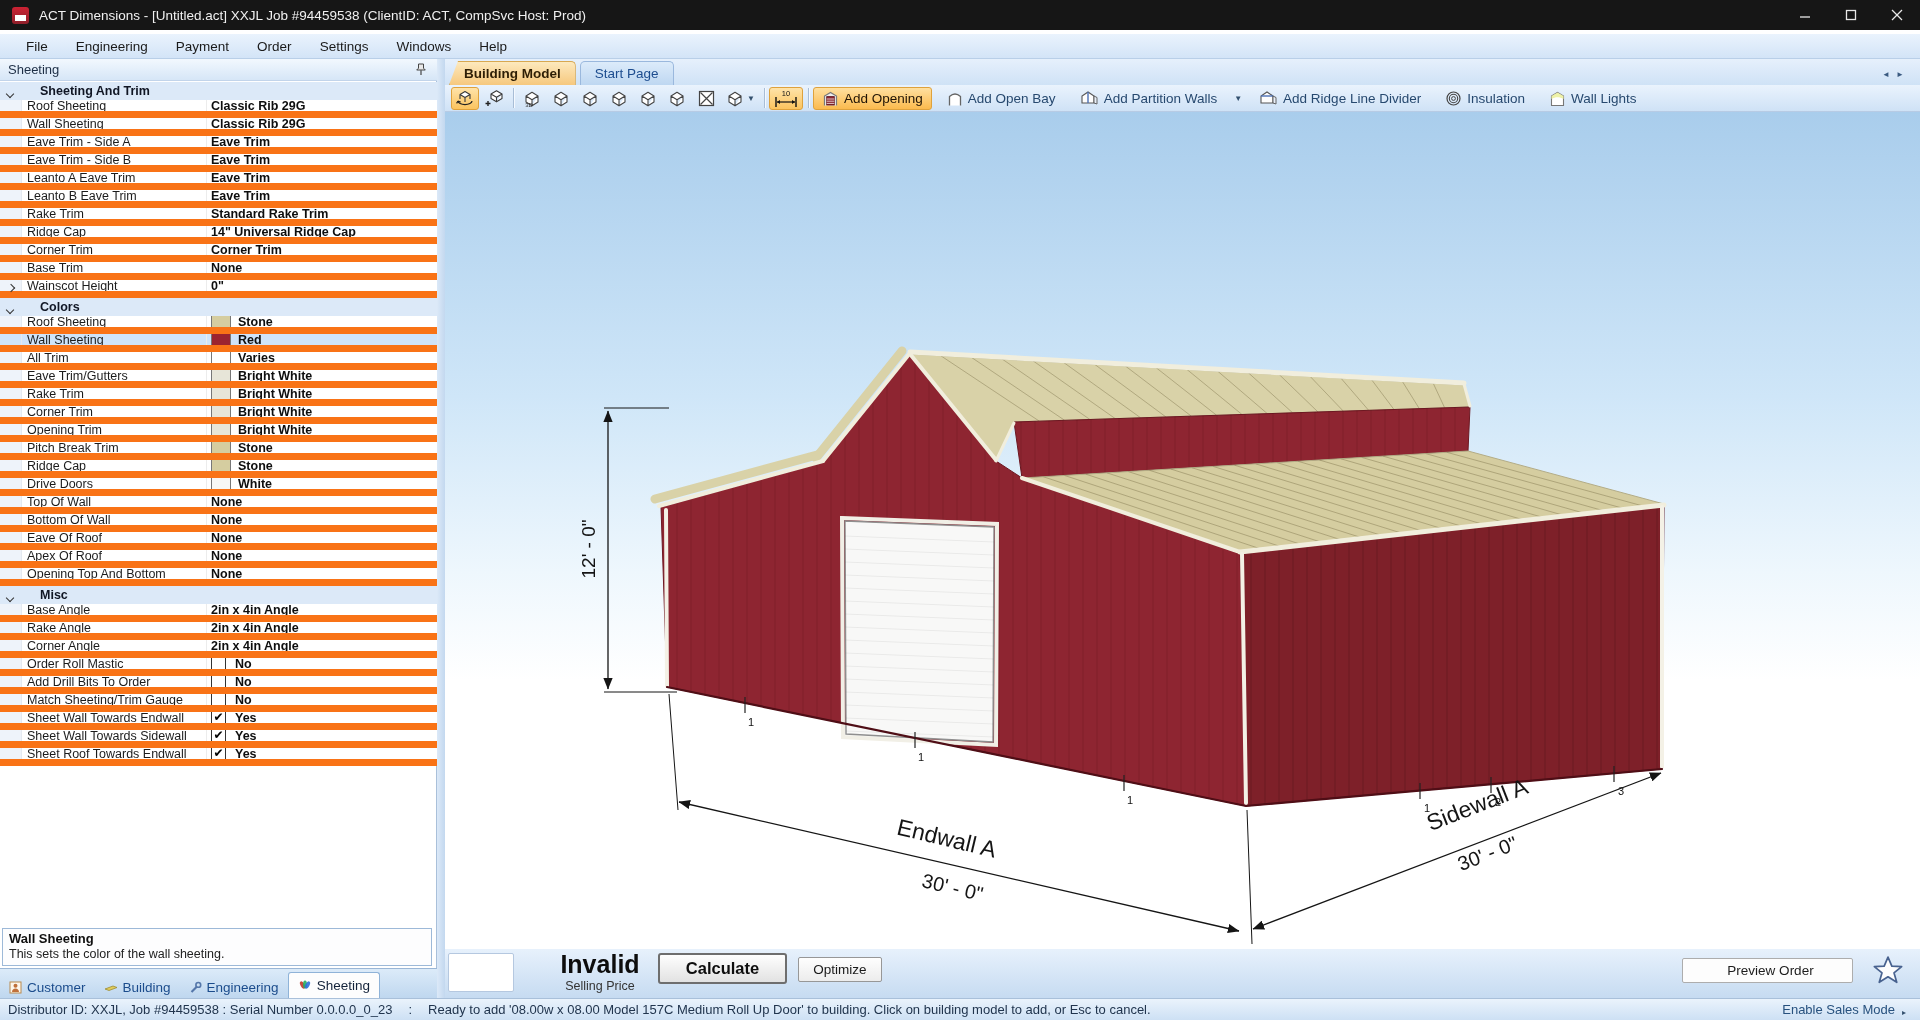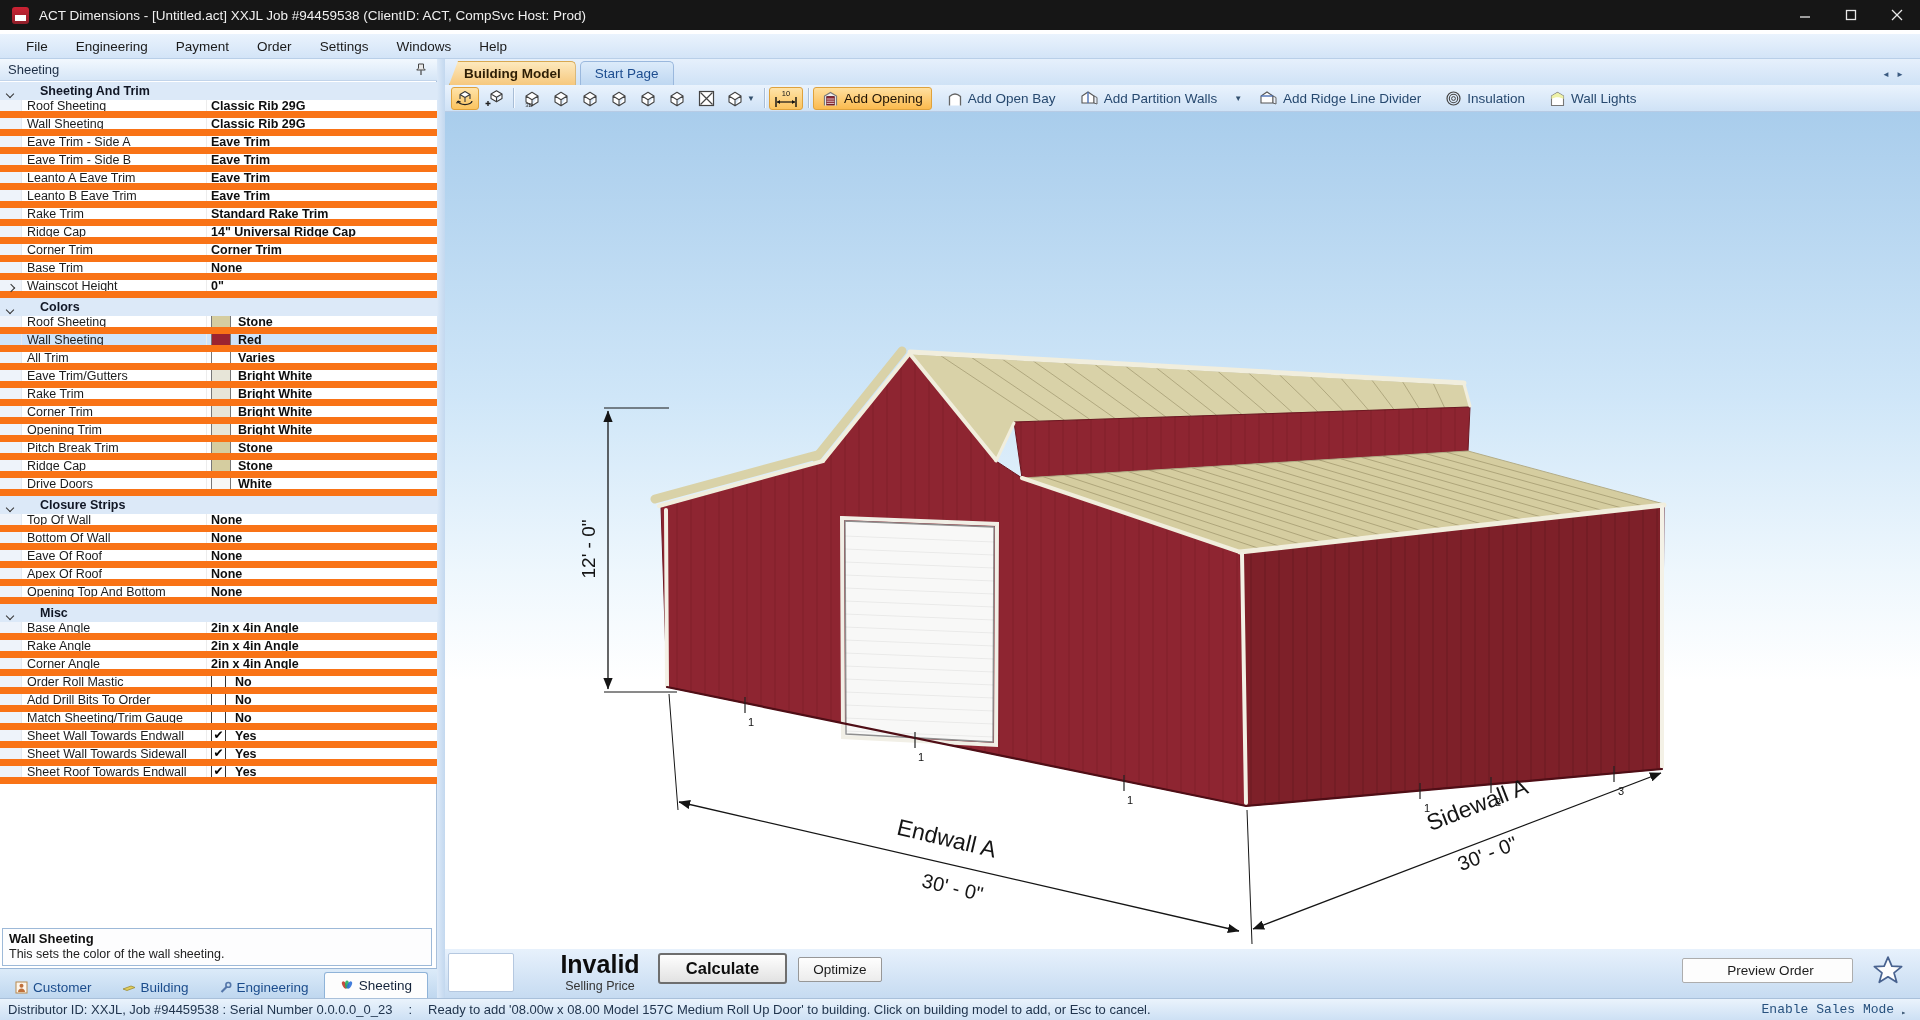--- a/index.html
+++ b/index.html
@@ -49,21 +49,21 @@
   .chev{display:inline-block;width:5px;height:5px;border:solid #333;border-width:0 1.6px 1.6px 0;}
   .chev.down{transform:rotate(45deg);margin:5px 0 0 7px;}
   .chev.right{transform:rotate(-45deg);margin:5px 0 0 8px;}
   #desc-panel{position:absolute;left:2px;top:869px;width:430px;height:38px;background:#fdfdfe;
               border:1px solid #9db9d8;box-sizing:border-box;padding:2px 6px;}
   #desc-title{font-size:13px;font-weight:bold;color:#101010;}
   #desc-text{font-size:12.5px;color:#222;margin-top:1px;}
   #side-tabs{position:absolute;left:0;top:909px;width:437px;height:30px;
              background:linear-gradient(#dcebf9,#bfd7ef);border-top:1px solid #9ab6d6;
              display:flex;align-items:flex-end;font-size:13.5px;color:#1b4c8c;box-sizing:border-box;}
-  .stab{display:flex;align-items:center;gap:5px;padding:4px 15px;height:22px;box-sizing:border-box;}
+  .stab{display:flex;align-items:center;gap:5px;padding:4px 9px;height:22px;box-sizing:border-box;}
   .stab.active{background:#fdfdfd;border:1px solid #8fb3d8;border-bottom:none;border-radius:3px 3px 0 0;
                color:#14233a;height:26px;}
   .stab svg{flex:0 0 auto;}
   
   #splitter{position:absolute;left:437px;top:59px;width:8px;height:939px;
             background:linear-gradient(90deg,#dce9f8,#c3d8ef);}
   
   #main{position:absolute;left:445px;top:59px;width:1475px;height:939px;}
   #doc-tabs{position:absolute;left:0;top:0;width:1475px;height:26px;
             background:linear-gradient(#e6f0fc,#cfe2f6);display:flex;align-items:flex-end;box-sizing:border-box;}
@@ -104,21 +104,21 @@
   #preview-btn{position:absolute;left:1237px;top:9px;width:171px;height:25px;
                background:#fdfdfd;border:1px solid #adadad;border-radius:2px;
                font-size:13.5px;color:#1d1d1d;font-family:inherit;padding-left:12px;}
   #star-btn{position:absolute;left:1426px;top:6px;width:34px;height:34px;background:transparent;border:none;padding:0;}
   
   #status-bar{position:absolute;left:0;top:998px;width:1920px;height:22px;
               background:linear-gradient(#eaf3fc,#cde0f4);border-top:1px solid #a9c0da;
               display:flex;align-items:center;font-size:13px;color:#21354e;box-sizing:border-box;}
   #sb-left{margin-left:8px;}
   #sb-sep{margin:0 16px;}
-  #sb-right{position:absolute;right:14px;display:flex;align-items:flex-end;gap:5px;color:#27517e;font-family:Liberation Mono, monospace;}
+  #sb-right{position:absolute;right:14px;display:flex;align-items:flex-end;gap:5px;color:#27517e;}
 </style>
 </head>
 <body>
 
 <div id="title-bar">
   <div id="app-icon"></div>
   <span>ACT Dimensions - [Untitled.act] XXJL Job #94459538 (ClientID: ACT, CompSvc Host: Prod)</span>
   <div id="win-controls">
     <div class="winbtn">
         <svg width="12" height="12">
@@ -315,24 +315,20 @@
           <span class="pv">Stone</span>
         </span>
       </div>
       <div class="prow">
         <span class="gut"></span>
         <span class="pname">Drive Doors</span>
         <span class="pval">
           <span class="swatch" style="background: rgb(247, 247, 245);"></span>
           <span class="pv">White</span>
         </span>
-      </div>
-      <div class="psec">
-        <span class="chev down"></span>
-        <span class="psec-l">Closure Strips</span>
       </div>
       <div class="prow">
         <span class="gut"></span>
         <span class="pname">Top Of Wall</span>
         <span class="pval">
           <span class="pv">None</span>
         </span>
       </div>
       <div class="prow">
         <span class="gut"></span>

